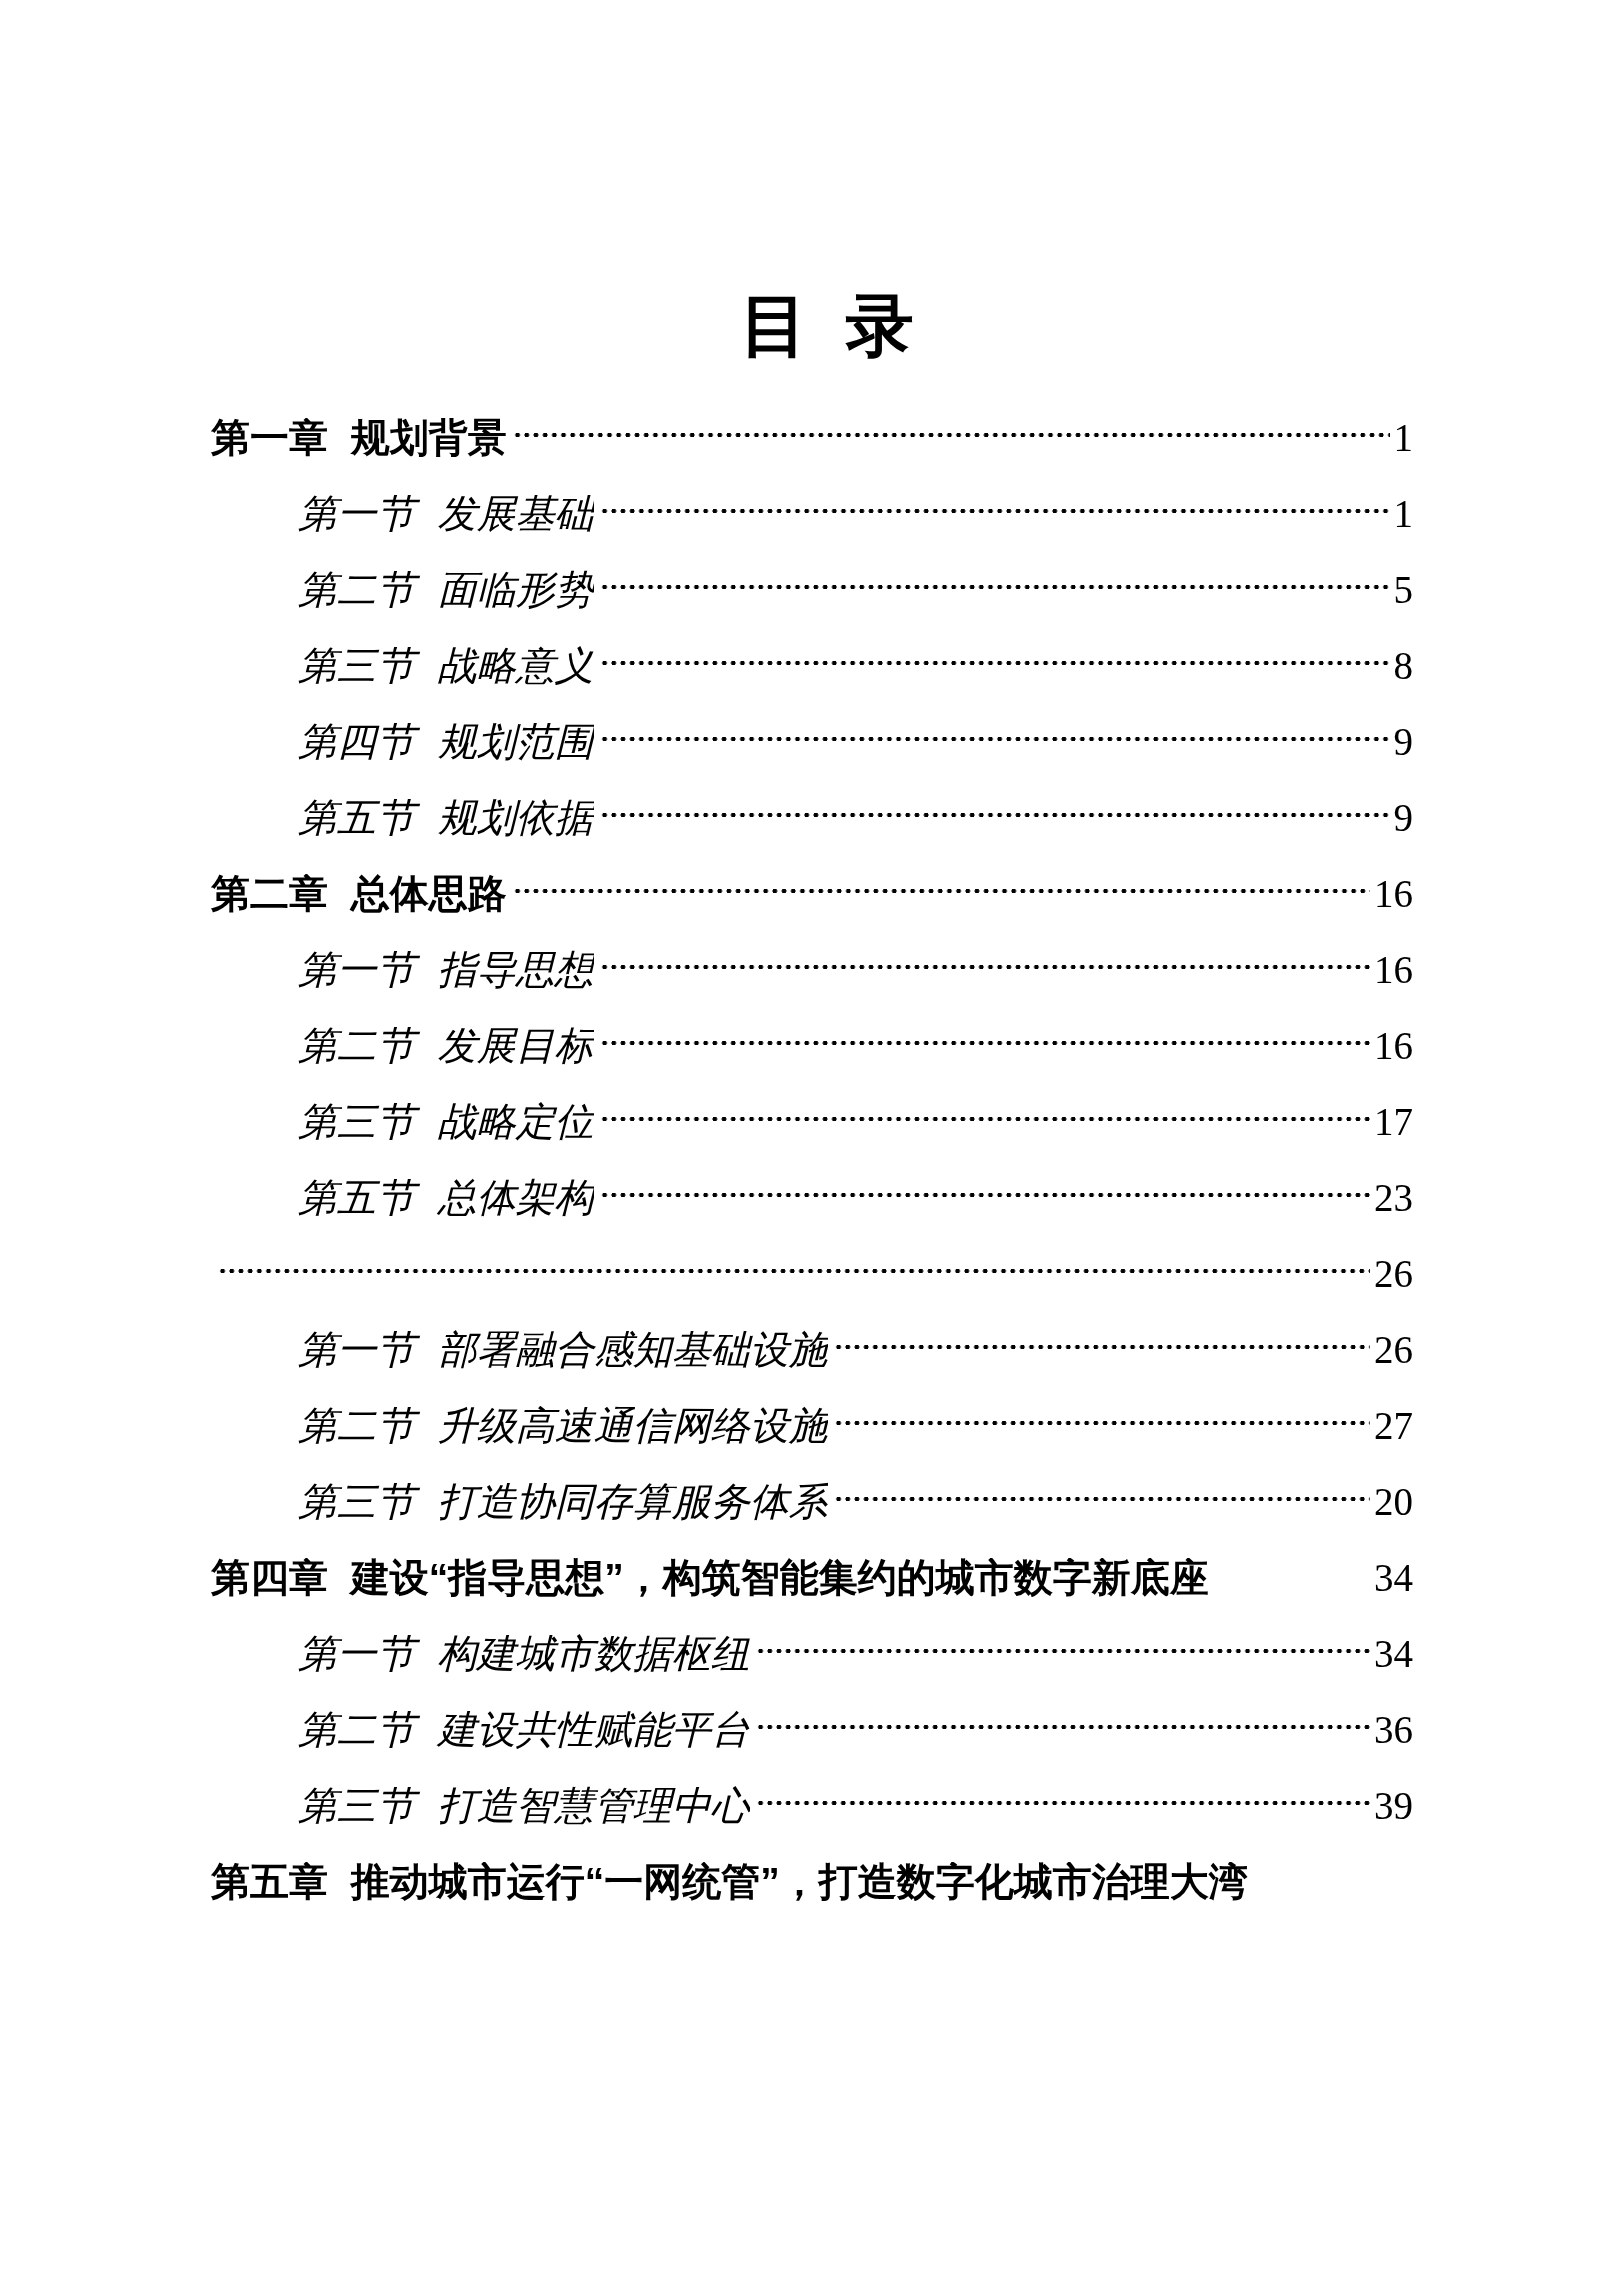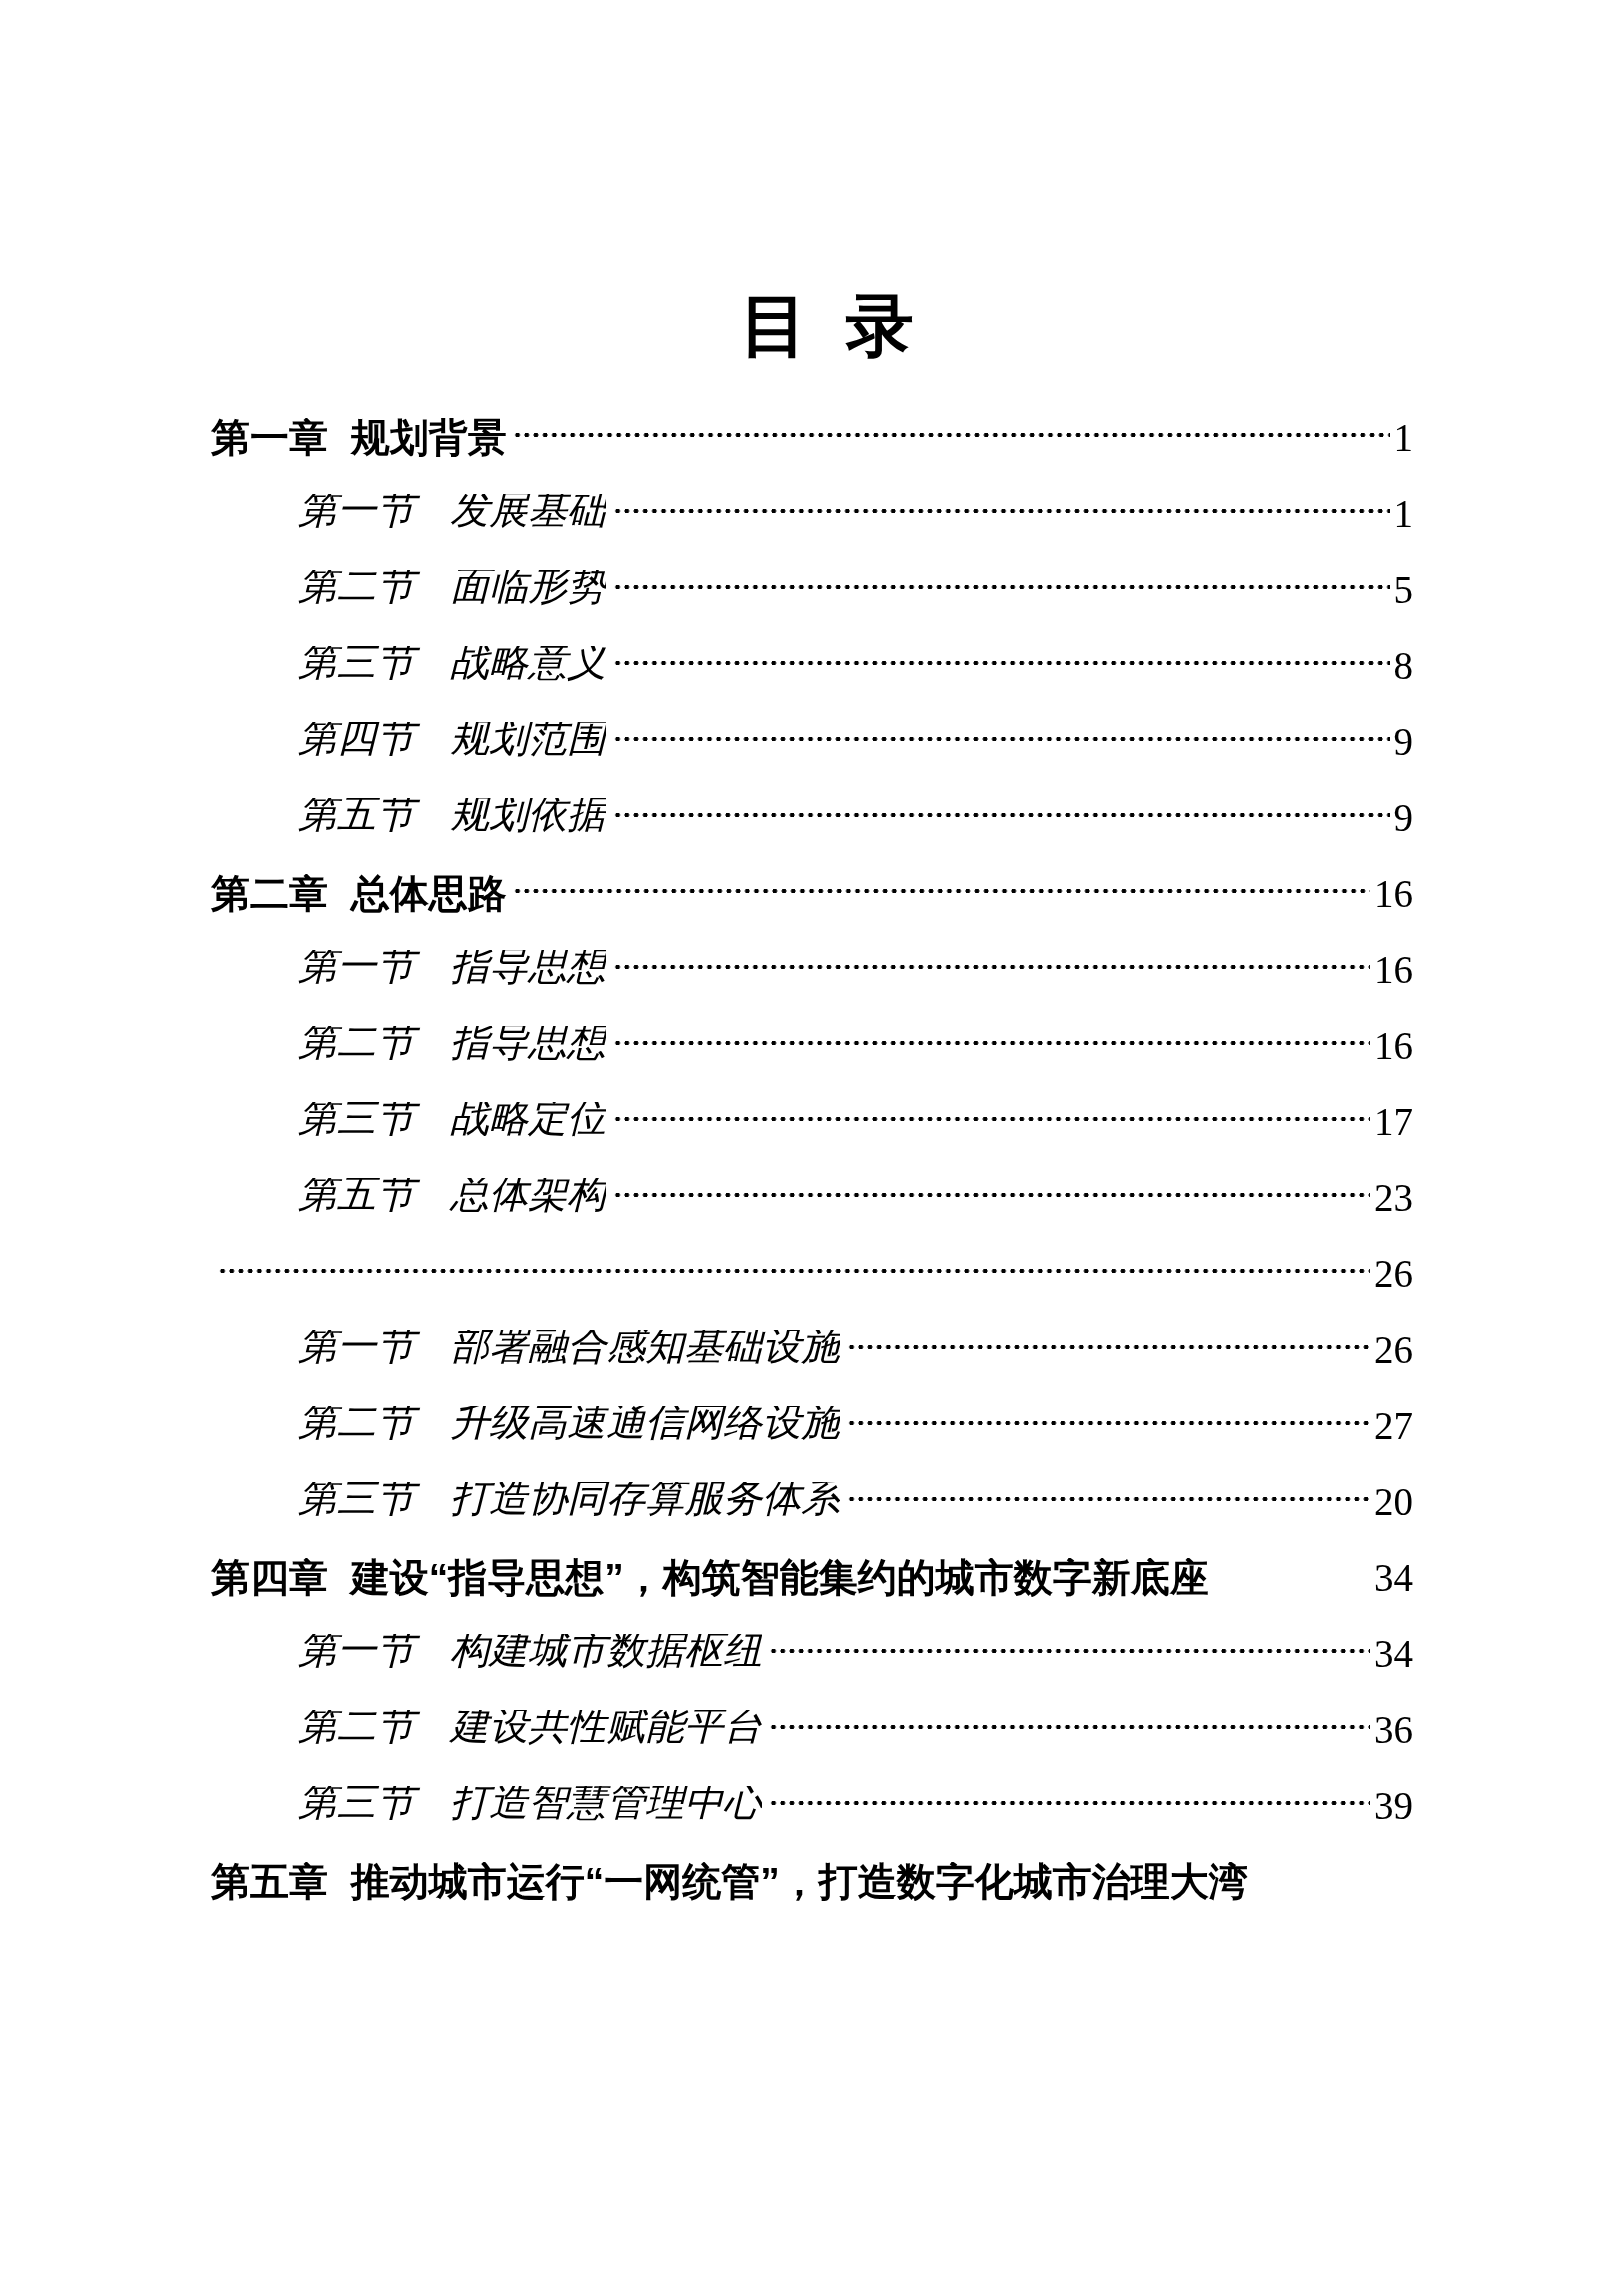--- a/index.html
+++ b/index.html
@@ -56,21 +56,21 @@
   .row.chapter .label {
     font-family: "Liberation Sans", sans-serif;
     font-weight: 700;
     font-size: 39px;
     line-height: 1;
   }
   .row.section {
     padding-left: 87px;
   }
   .row.section .label {
-    font-family: Liberation Mono, monospace;
+    font-family: Liberation Sans, sans-serif;
     font-style: italic;
     font-weight: 400;
     font-size: 39px;
     line-height: 1;
   }
   .dots {
     flex: 1 1 0;
     min-width: 0;
     height: 7.9px;
     margin: 0 3.9px 3.9px 6.5px;
@@ -132,21 +132,21 @@
     <span class="label">第二章 总体思路</span>
     <span class="dots"></span>
     <span class="pagenum">16</span>
   </div>
       <div class="row section">
     <span class="label">第一节 指导思想</span>
     <span class="dots"></span>
     <span class="pagenum">16</span>
   </div>
       <div class="row section">
-    <span class="label">第二节 指导思想</span>
+    <span class="label">第二节 发展目标</span>
     <span class="dots"></span>
     <span class="pagenum">16</span>
   </div>
       <div class="row section">
     <span class="label">第三节 战略定位</span>
     <span class="dots"></span>
     <span class="pagenum">17</span>
   </div>
       <div class="row section">
     <span class="label">第五节 总体架构</span>

